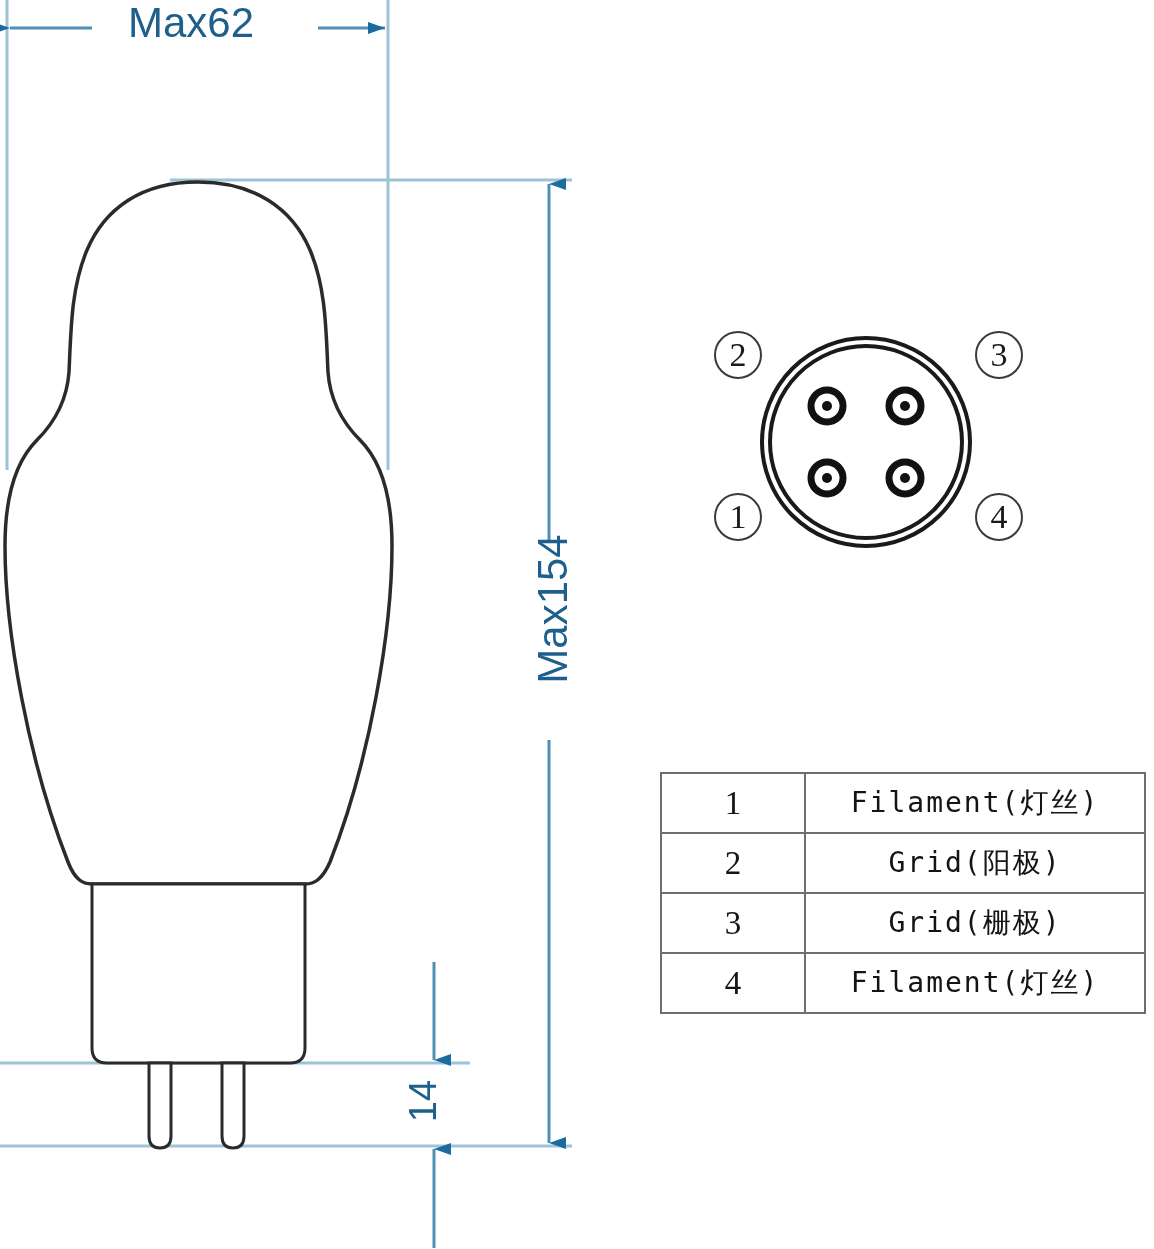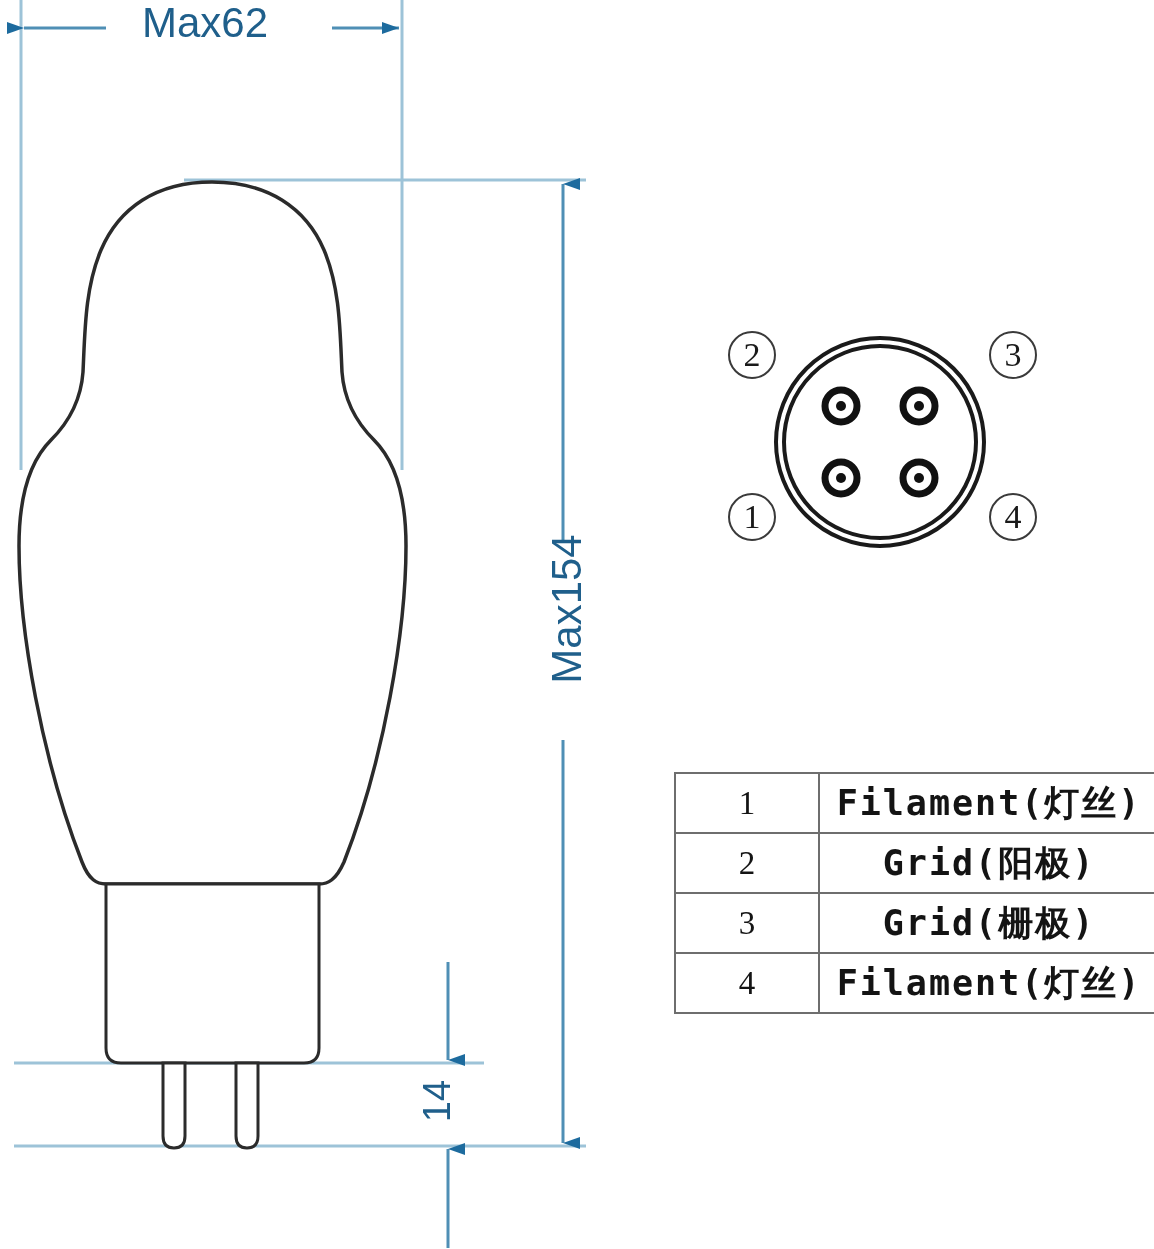--- a/index.html
+++ b/index.html
@@ -10,21 +10,21 @@
   }
   body {
     width: 1154px;
     height: 1249px;
     position: relative;
     overflow: hidden;
     font-family: "Liberation Sans", sans-serif;
   }
   #sheet {
     position: absolute;
-    left: 14px; top: 0;
+    left: 0; top: 0;
     width: 1020px;
     height: 1249px;
     background: #ffffff;
     padding-left: 32px;
   }
   svg.layer {
     position: absolute;
     left: 0; top: 0;
     width: 1154px;
     height: 1249px;
@@ -97,23 +97,22 @@
     vertical-align: middle;
     color: #141414;
   }
   #pin-table td.num-cell {
     width: 142px;
     font-family: "Liberation Serif", serif;
     font-size: 33px;
   }
   #pin-table td.fn-cell {
     font-family: "DejaVu Sans Mono", monospace;
-    font-size: 35px;
+    font-size: 28px;
     letter-spacing: 2px;
-    font-weight: bold;
   }
 </style>
 </head>
 <body>
 
 <div id="sheet">
 
   <svg class="layer" viewBox="0 0 1154 1249">
     <defs>
       <marker id="arrow-left" markerWidth="18" markerHeight="14" refX="1" refY="7" orient="auto" markerUnits="userSpaceOnUse">

